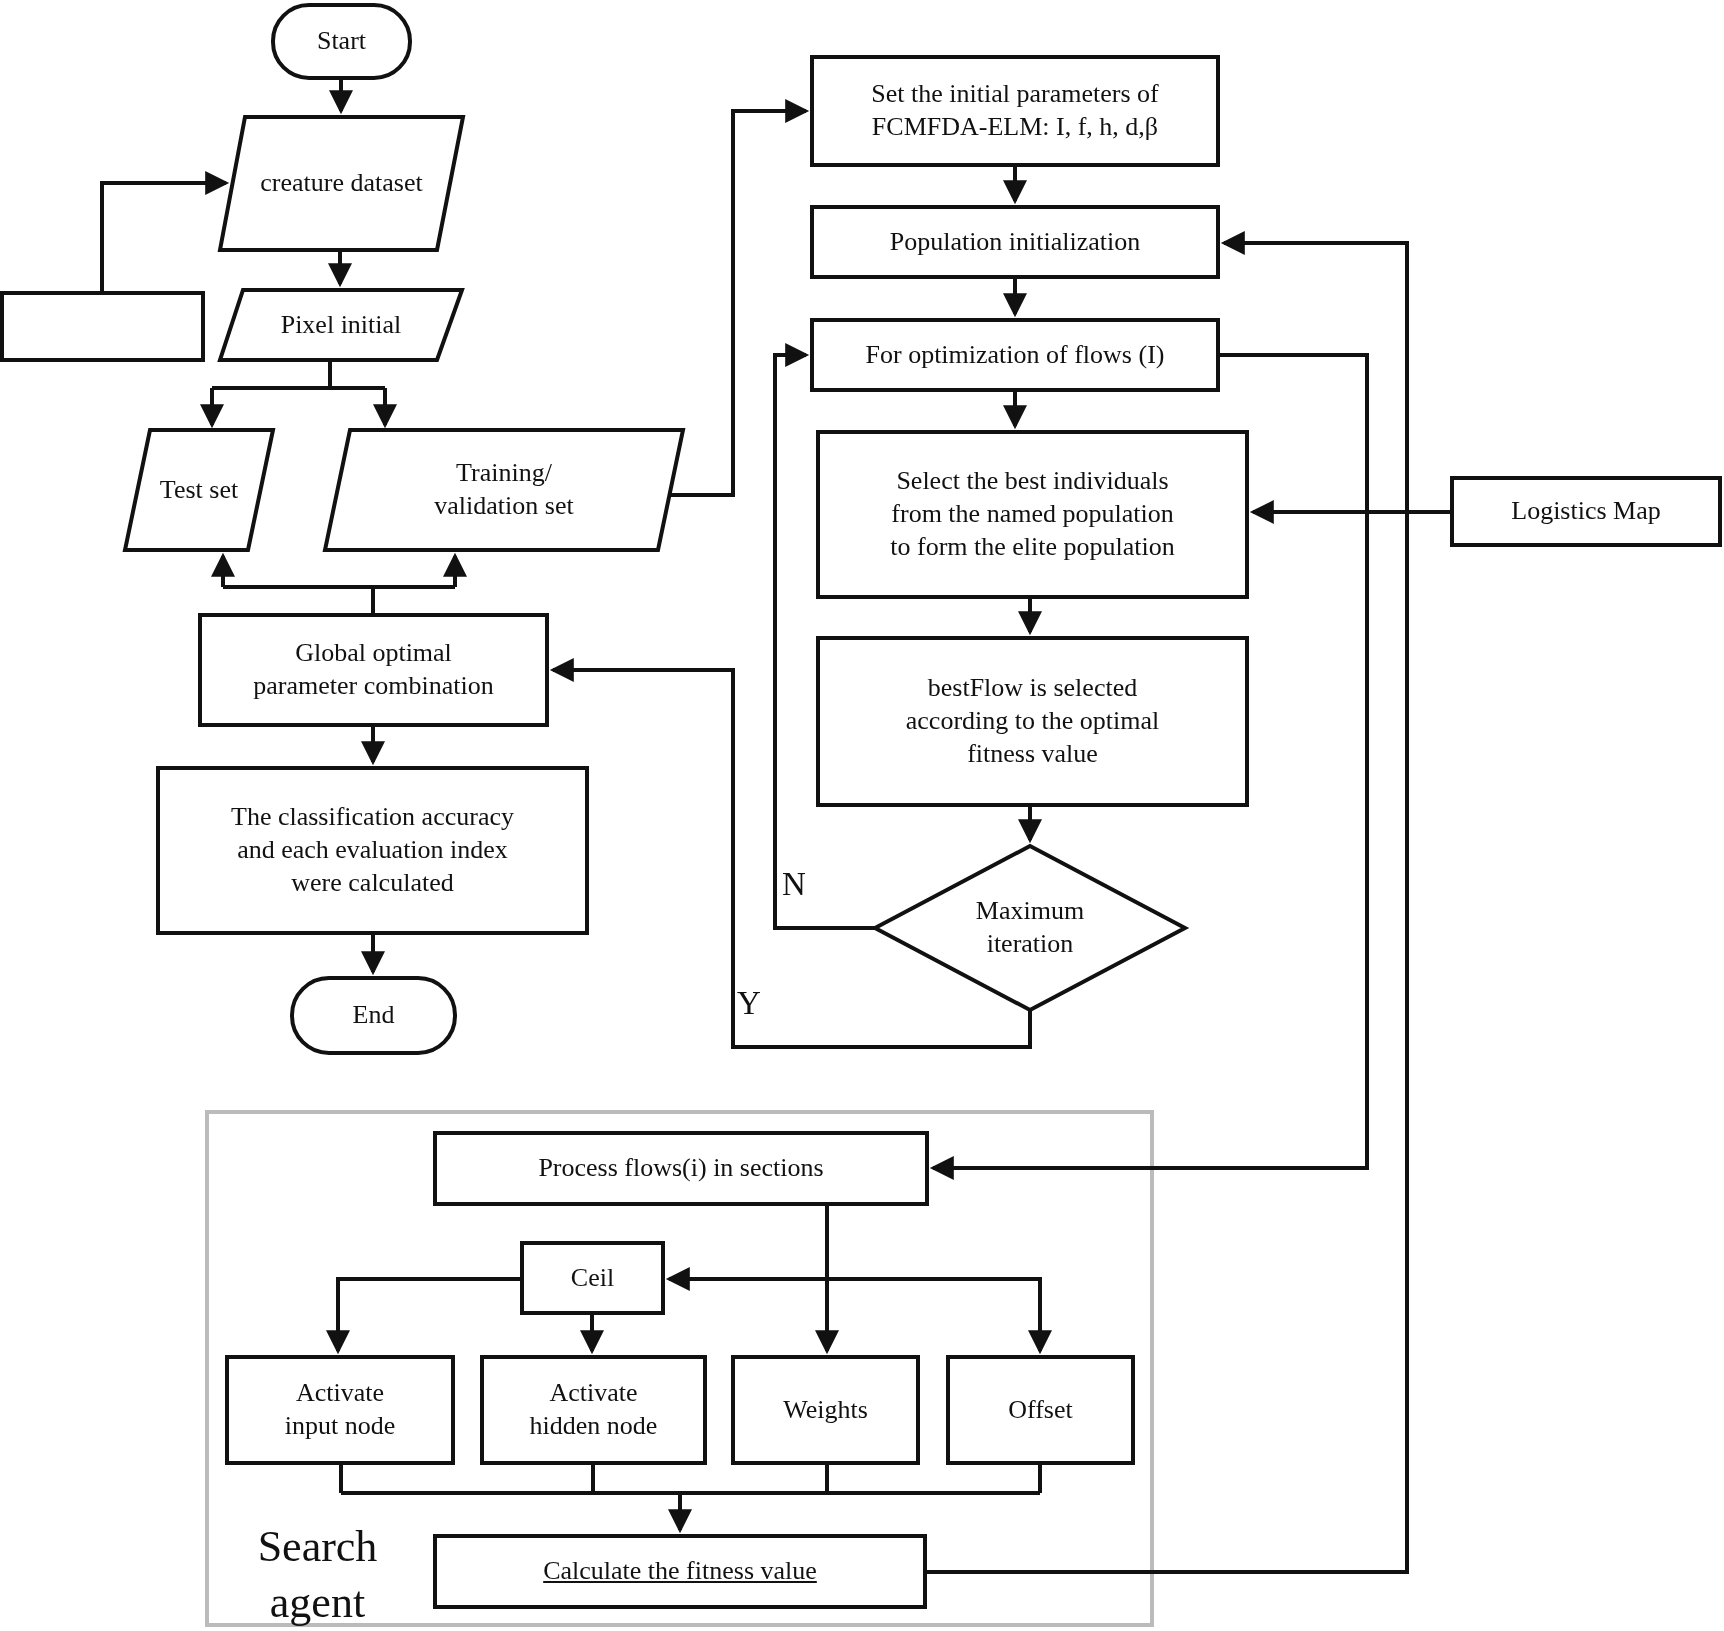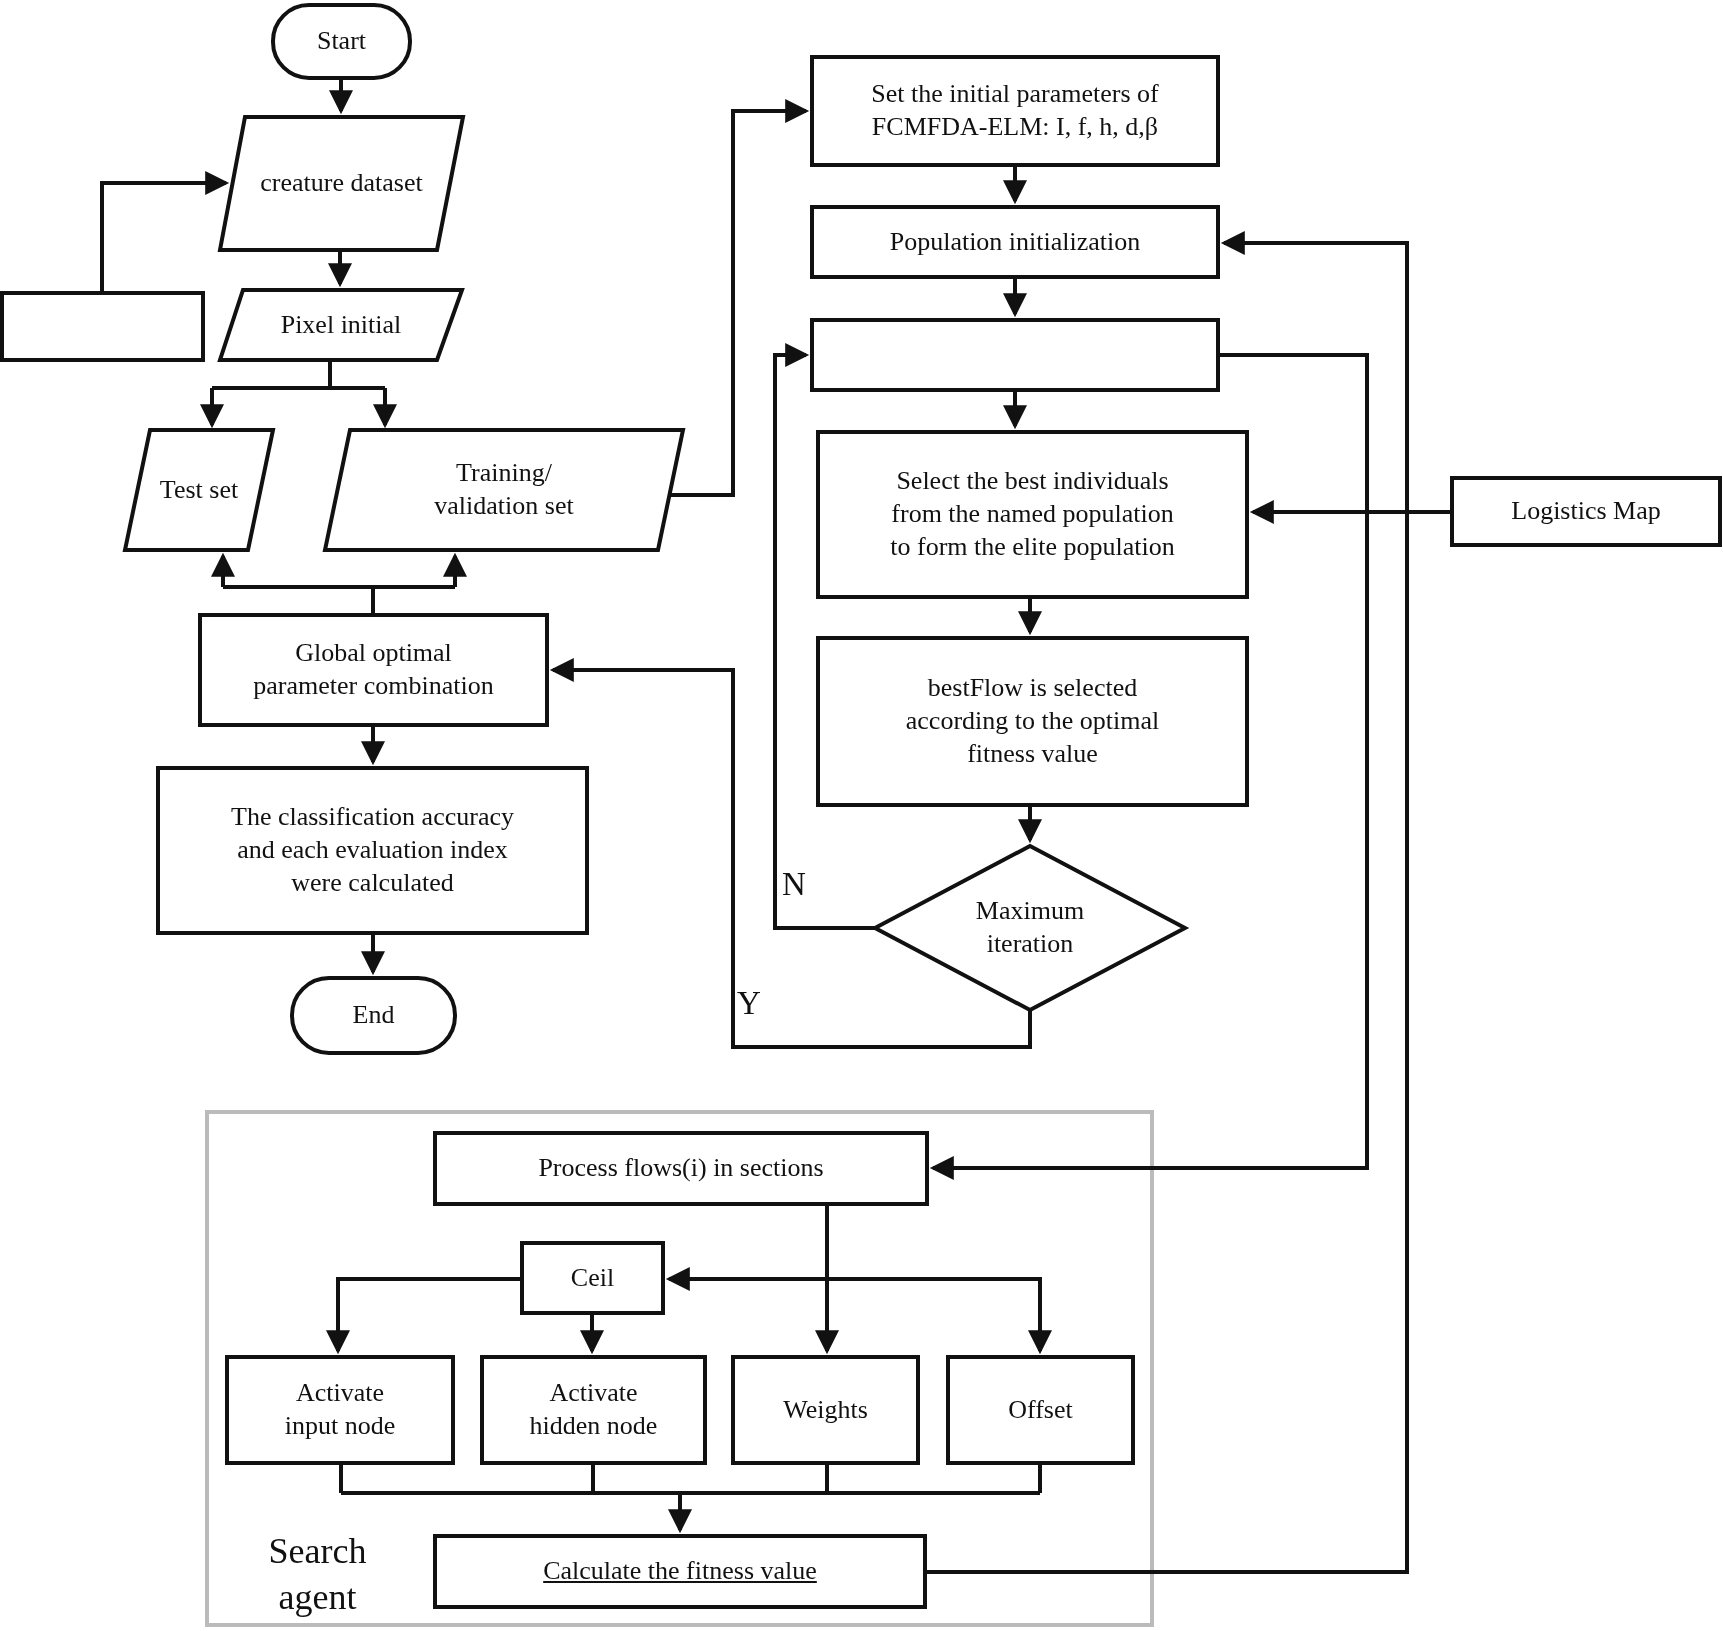--- a/index.html
+++ b/index.html
@@ -14,21 +14,21 @@
   #wires{position:absolute;left:0;top:0;}
   .lbl{
     position:absolute;
     display:flex;align-items:center;justify-content:center;
     text-align:center;
     font-size:26px;line-height:1.26;
     white-space:pre-line;
     color:#111111;
     pointer-events:none;
   }
-  .lbl.big{font-size:36px;}
+  .lbl.big{font-size:44px;}
   .lbl.corner{font-size:33px;justify-content:flex-start;align-items:flex-start;}
 </style>
 </head>
 <body>
 
 <div id="stage">
 
   <svg id="wires" width="1724" height="1631" viewBox="0 0 1724 1631">
     <defs>
       <marker id="arrow" markerWidth="7" markerHeight="7" refX="5.2" refY="3" orient="auto">
@@ -101,20 +101,21 @@
 
   <div class="lbl" style="left:273px;top:5px;width:137px;height:73px;">Start</div>
   <div class="lbl" style="left:220px;top:117px;width:243px;height:133px;">creature dataset</div>
   <div class="lbl" style="left:220px;top:290px;width:242px;height:70px;">Pixel initial</div>
   <div class="lbl" style="left:125px;top:430px;width:148px;height:120px;">Test set</div>
   <div class="lbl" style="left:325px;top:430px;width:358px;height:120px;">Training/
 validation set</div>
   <div class="lbl" style="left:812px;top:57px;width:406px;height:108px;">Set the initial parameters of
 FCMFDA-ELM: I, f, h, d,β</div>
   <div class="lbl" style="left:812px;top:207px;width:406px;height:70px;">Population initialization</div>
+  <div class="lbl" style="left:812px;top:320px;width:406px;height:70px;">For optimization of flows (I)</div>
   <div class="lbl" style="left:818px;top:432px;width:429px;height:165px;">Select the best individuals
 from the named population
 to form the elite population</div>
   <div class="lbl" style="left:818px;top:638px;width:429px;height:167px;">bestFlow is selected
 according to the optimal
 fitness value</div>
   <div class="lbl" style="left:875px;top:846px;width:310px;height:164px;">Maximum
 iteration</div>
   <div class="lbl" style="left:1452px;top:478px;width:268px;height:67px;">Logistics Map</div>
   <div class="lbl" style="left:200px;top:615px;width:347px;height:110px;">Global optimal

